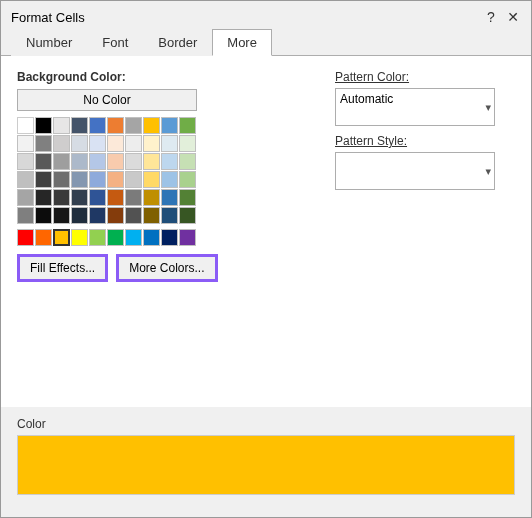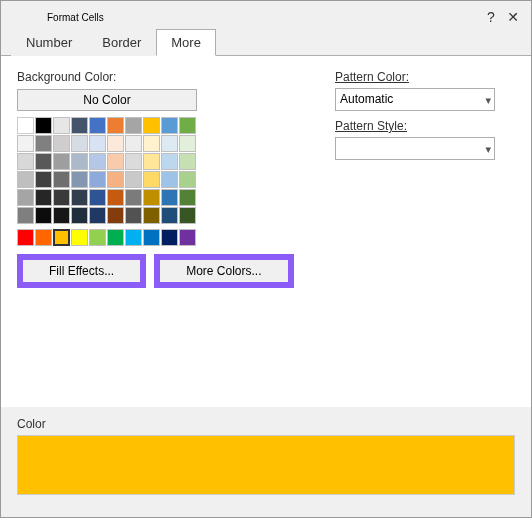--- a/index.html
+++ b/index.html
@@ -23,23 +23,22 @@
     }
     .title-bar {
       background: #f0f0f0;
       padding: 8px 10px 4px 10px;
       display: flex;
       align-items: center;
       justify-content: space-between;
       border-bottom: none;
     }
     .title-text {
-      font-size: 10px;
+      font-size: 13px;
       font-weight: normal;
-      margin-left: 36px;
     }
     .title-actions {
       display: flex;
       gap: 6px;
       align-items: center;
     }
     .title-btn {
       width: 16px;
       height: 16px;
       font-size: 14px;
@@ -83,20 +82,21 @@
     .left-panel {
       flex: 1;
     }
     .right-panel {
       width: 180px;
     }
     .section-label {
       font-size: 12px;
       color: #333;
       margin-bottom: 5px;
+      font-weight: bold;
     }
     .no-color-btn {
       width: 180px;
       padding: 3px 8px;
       background: #f0f0f0;
       border: 1px solid #adadad;
       cursor: pointer;
       font-size: 12px;
       text-align: center;
       margin-bottom: 6px;
@@ -117,24 +117,24 @@
       cursor: pointer;
       border: 1px solid #c0c0c0;
       flex-shrink: 0;
     }
     .btn-row {
       display: flex;
       gap: 8px;
       margin-top: 8px;
     }
     .action-btn {
-      padding: 4px 26px;
-      font-size: 12px;
-      background: #f0f0f0;
-      border: 6px solid #8b5cf6;
+      padding: 4px 10px;
+      font-size: 12px;
+      background: #f0f0f0;
+      border: 3px solid #8b5cf6;
       cursor: pointer;
     }
     .pattern-label {
       font-size: 12px;
       color: #333;
       margin-bottom: 4px;
       text-decoration: underline;
     }
     .select-wrapper {
       position: relative;
@@ -145,21 +145,21 @@
       position: absolute;
       right: 4px;
       top: 50%;
       transform: translateY(-50%);
       font-size: 11px;
       pointer-events: none;
       color: #555;
     }
     .select-wrapper select {
       width: 160px;
-      padding: 3px 20px 4px 4px;
+      padding: 3px 20px 19px 4px;
       font-size: 12px;
       border: 1px solid #adadad;
       background: #fff;
       appearance: none;
       -webkit-appearance: none;
     }
     .bottom-area {
       background: #f0f0f0;
       padding: 10px 16px;
     }
@@ -213,20 +213,23 @@
     <span class="title-text">Format Cells</span>
     <div class="title-actions">
       <button class="title-btn">?</button>
       <button class="title-btn">✕</button>
     </div>
   </div>
 
   <div class="tabs">
     <div class="tab">
       <span>Number</span>
+    </div>
+    <div class="tab">
+      <span>Font</span>
     </div>
     <div class="tab">
       <span>Border</span>
     </div>
     <div class="tab active">
       <span>More</span>
     </div>
   </div>
 
   <div class="content">

